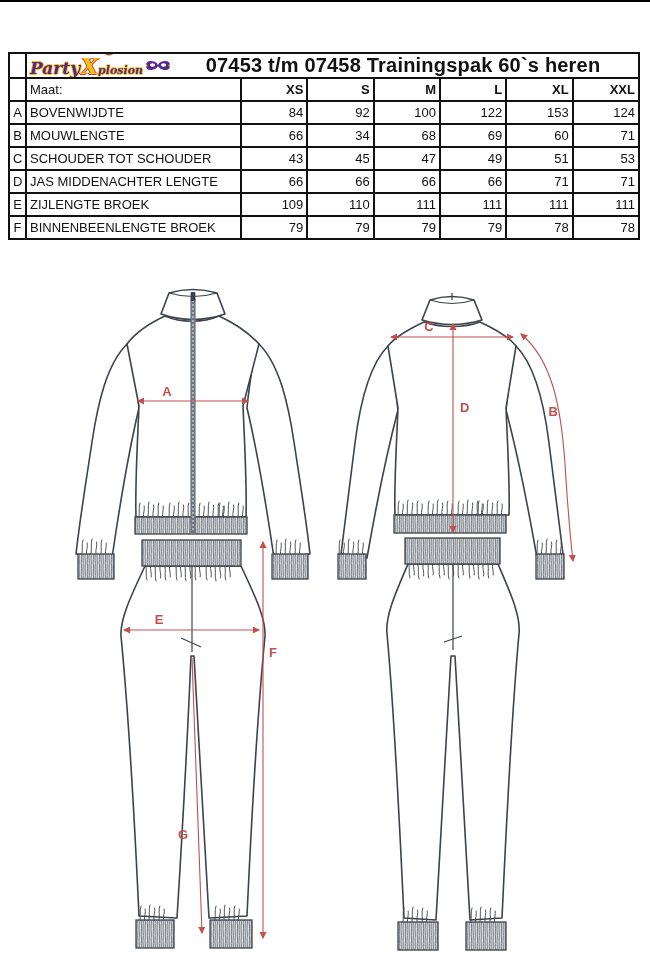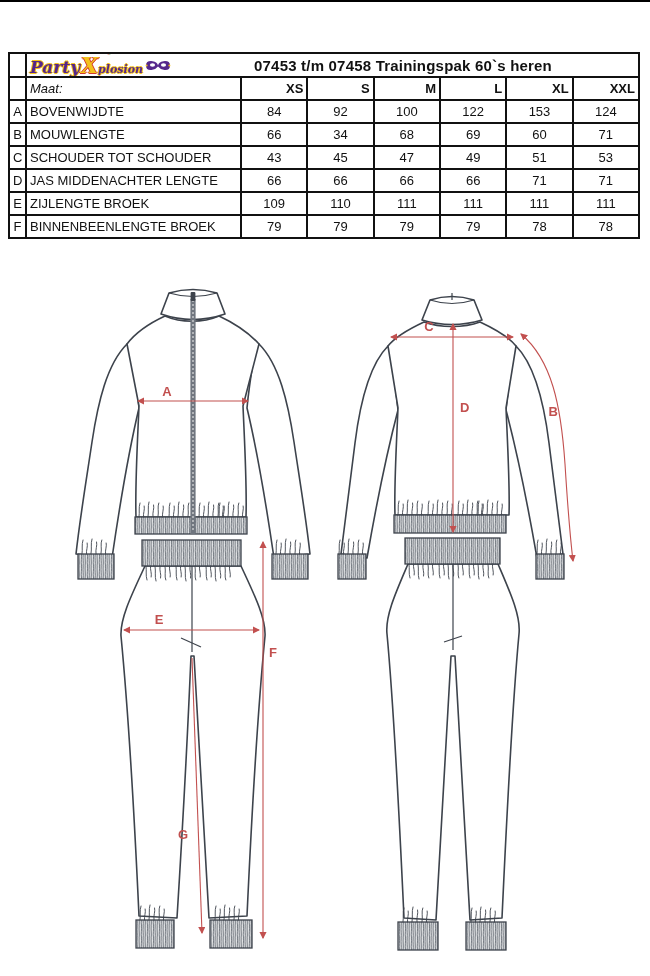--- a/index.html
+++ b/index.html
@@ -12,25 +12,25 @@
   .top-rule{position:absolute;top:0;left:0;width:100%;height:2px;background:#000;}
 
   
   table.size-table{position:absolute;left:8px;top:52px;width:632px;
     border-collapse:collapse;table-layout:fixed;}
   table.size-table td{border:2px solid var(--table-border);font-size:13px;height:21px;
     padding:0 3px;background:#fff;overflow:hidden;white-space:nowrap;}
   td.blank{border:none;background:transparent;}
   td.head-cell{height:40px;padding:0 6px;}
   .head-flex{display:flex;align-items:center;width:100%;}
-  .title{flex:1;text-align:center;font-weight:bold;font-size:15px;letter-spacing:.2px;}
+  .title{flex:1;text-align:center;font-weight:bold;font-size:20px;letter-spacing:.2px;}
   td.letter{text-align:center;font-size:12.5px;padding:0;}
-  td.maat{font-size:13px;padding-left:4px;font-style:italic;}
+  td.maat{font-size:13px;padding-left:4px;}
   td.size-h{font-weight:bold;text-align:right;}
-  td.val{text-align:center;}
+  td.val{text-align:right;}
   td.label{font-size:13px;border-radius:11px;}
 
   
   .logo{position:relative;display:flex;align-items:baseline;min-width:138px;
     font-family:"DejaVu Serif", serif;font-style:italic;font-weight:bold;line-height:1;}
   .lg-party{font-size:17px;color:var(--logo-purple);
     text-shadow:-1px 0 0 var(--logo-yellow),1px 0 0 var(--logo-yellow),0 -1px 0 var(--logo-yellow),0 1px 0 var(--logo-yellow);}
   .lg-x{font-size:22px;color:var(--logo-yellow);margin-left:1px;
     text-shadow:-1px 0 0 var(--logo-red),1px 0 0 var(--logo-red),0 1px 0 var(--logo-red);}
   .lg-plosion{font-size:11px;color:var(--logo-purple);

